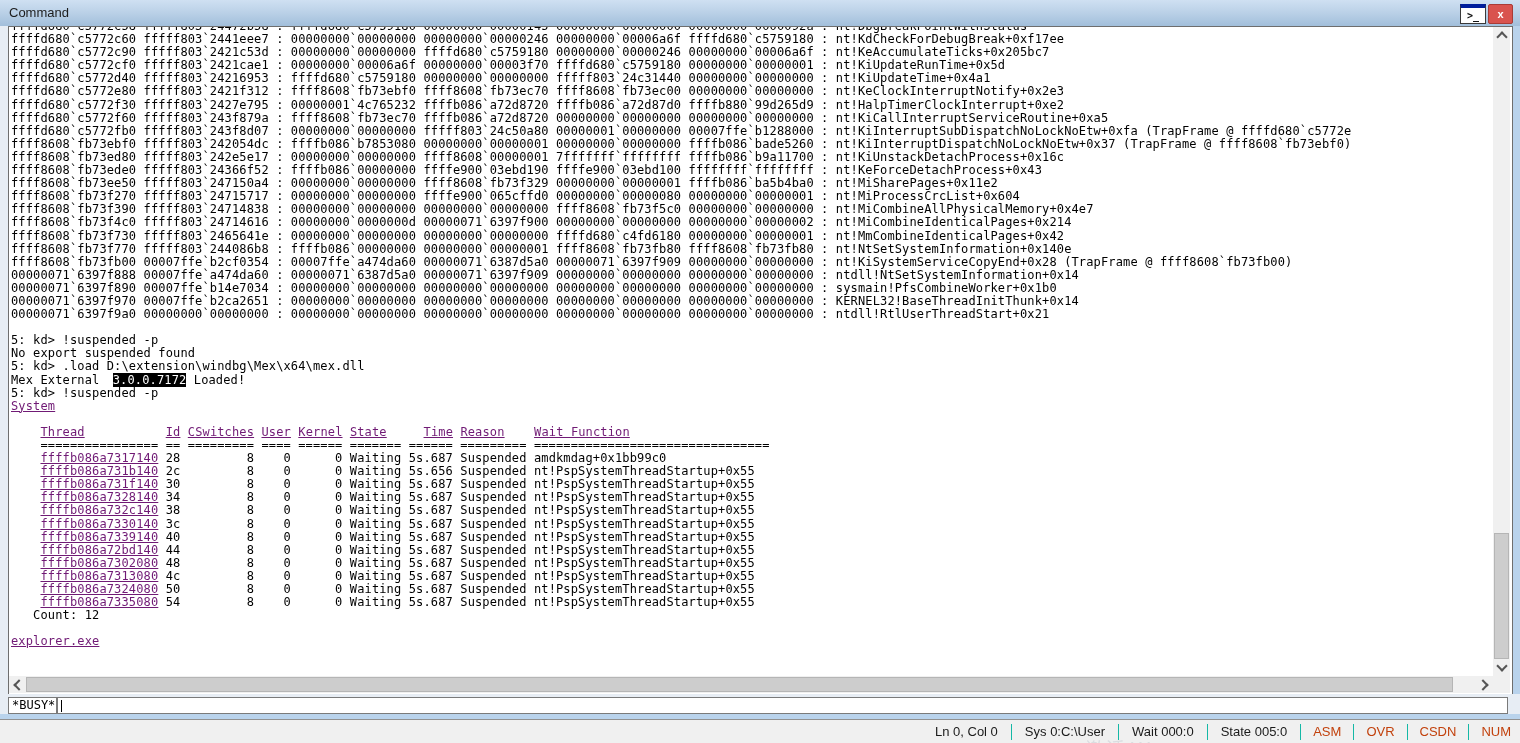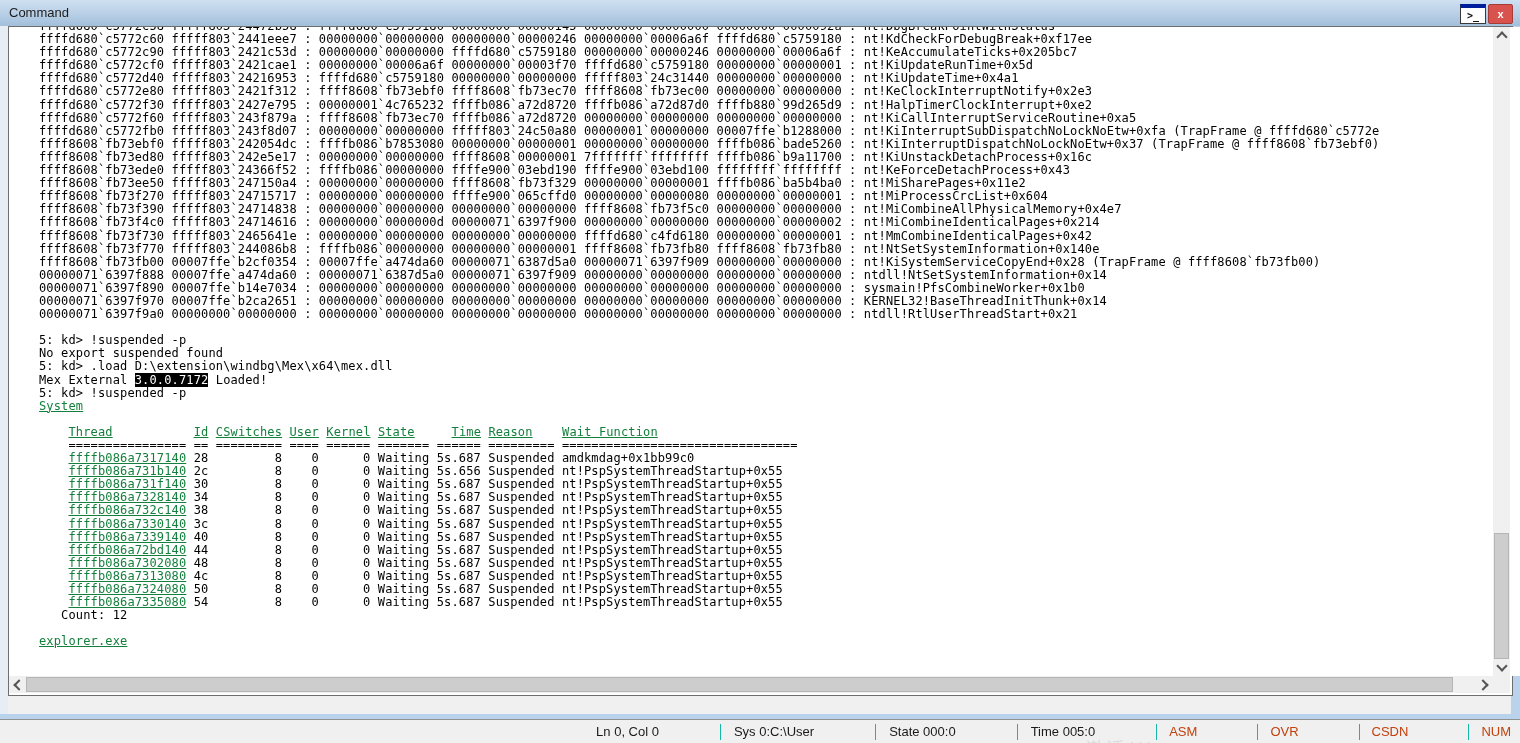--- a/index.html
+++ b/index.html
@@ -13,26 +13,26 @@
     font-family:"DejaVu Sans Mono",monospace;font-size:10px;font-weight:bold;color:#111;
     display:flex;align-items:center;justify-content:center;}
   .close-btn{right:7px;width:25px;background:#d9534e;border:1px solid #a93b36;border-radius:2px;
     color:#fff;font-size:11px;font-weight:bold;display:flex;align-items:center;justify-content:center;}
   
   .frame-left{position:absolute;left:0;top:26px;width:8px;height:688px;background:#e7edf4;}
   .frame-right{position:absolute;left:1511px;top:26px;width:9px;height:688px;background:#b9d3ec;}
   .frame-bottom{position:absolute;left:0;top:714px;width:1520px;height:5px;background:#b9d3ec;}
   .viewbox{position:absolute;left:8px;top:26px;width:1503px;height:668px;border:1px solid #6e6e6e;background:#fff;}
   
-  .content{position:absolute;left:9px;top:27px;width:1484px;height:649px;overflow:hidden;background:#fff;padding-left:28px;}
+  .content{position:absolute;left:9px;top:27px;width:1484px;height:649px;overflow:hidden;background:#fff;}
   #console{position:relative;top:-7px;left:2px;white-space:pre;
     font-family:"DejaVu Sans Mono",monospace;font-size:12px;line-height:13.1px;letter-spacing:.14px;color:#000;}
   .ln{height:13.1px;}
-  .lnk{color:#15803d;text-decoration:underline;cursor:pointer;}
-  .hl{background:#000;color:#fff;}
+  .lnk{color:#701a75;text-decoration:underline;cursor:pointer;}
+  .hl{background:#000;color:#fff;margin-left:6px;}
   
   .vscroll{position:absolute;left:1493px;top:27px;width:17px;height:649px;background:#f0f0f0;}
   .hscroll{position:absolute;left:9px;top:676px;width:1484px;height:17px;background:#f0f0f0;}
   .sbtn{position:absolute;background:#f0f0f0;display:flex;align-items:center;justify-content:center;cursor:pointer;}
   .chev{width:6px;height:6px;border-right:2px solid #555;border-bottom:2px solid #555;display:block;}
   .chev.up{transform:rotate(225deg);margin-top:3px;}
   .chev.down{transform:rotate(45deg);margin-bottom:3px;}
   .chev.left{transform:rotate(135deg);margin-left:3px;}
   .chev.right{transform:rotate(-45deg);margin-right:3px;}
   .vthumb{position:absolute;left:1px;width:15px;top:506px;height:126px;background:#cdcdcd;border:1px solid #b5b5b5;box-sizing:border-box;cursor:pointer;}
@@ -42,21 +42,21 @@
   .prompt-row{position:absolute;left:0;top:694px;width:1520px;height:20px;background:#e7edf4;}
   .busy{position:absolute;left:8px;top:3px;width:49px;height:17px;box-sizing:border-box;background:#fff;
     border:1px solid #7a7a7a;font-family:"DejaVu Sans Mono",monospace;font-size:12px;line-height:15px;padding-left:3px;color:#000;}
   .cmdinput{position:absolute;left:57px;top:3px;width:1451px;height:17px;box-sizing:border-box;background:#fff;border:1px solid #7a7a7a;}
   .cmdinput input{position:absolute;left:2px;top:1px;width:1440px;height:13px;border:none;outline:none;padding:0;
     font-family:"DejaVu Sans Mono",monospace;font-size:12px;background:transparent;}
   .caret{position:absolute;left:3px;top:2px;width:1px;height:12px;background:#000;}
   
   .statusbar{position:absolute;left:0;top:719px;width:1520px;height:24px;background:#f0f0f0;
     border-top:1px solid #919191;box-sizing:border-box;display:flex;justify-content:flex-end;align-items:center;
-    font-size:13px;color:#1a1a1a;gap:48px;}
+    font-size:13px;color:#1a1a1a;}
   .sbc{padding:0 13px;height:16px;line-height:16px;border-left:1px solid #14b8a6;white-space:nowrap;}
   .sbc.dim{color:#c2410c;padding:0 12px;}
   .sbc:last-child{padding-right:9px;}
   
   .wm{position:absolute;right:5px;top:704px;font-size:24px;font-weight:bold;color:#c9ccd1;opacity:.85;
     white-space:nowrap;pointer-events:none;z-index:50;}
   .wm2{position:absolute;right:370px;top:736px;font-size:20px;color:#d8dbdf;opacity:.9;
     white-space:nowrap;pointer-events:none;z-index:50;}
 </style>
 </head>
@@ -98,26 +98,33 @@
     <div class="sbtn" style="left:0;top:0;width:17px;height:17px;">
         <i class="chev left"></i>
       </div>
     <div class="hthumb"></div>
     <div class="sbtn" style="right:0;top:0;width:17px;height:17px;">
         <i class="chev right"></i>
       </div>
   </div>
   <div class="corner"></div>
 
+  <div class="prompt-row">
+    <div class="busy">*BUSY*</div>
+    <div class="cmdinput">
+      <div class="caret"></div>
+      <input type="text" value="" style="">
+    </div>
+  </div>
 
   <div class="statusbar">
     <div class="sbc" style="border-left:none;">Ln 0, Col 0</div>
     <div class="sbc">Sys 0:C:\User</div>
-    <div class="sbc">State 000:0</div>
-    <div class="sbc">Time 005:0</div>
+    <div class="sbc">Wait 000:0</div>
+    <div class="sbc">State 005:0</div>
     <div class="sbc dim">ASM</div>
     <div class="sbc dim">OVR</div>
     <div class="sbc dim">CSDN</div>
     <div class="sbc dim">NUM</div>
   </div>
 
   <div class="wm2">激活 W</div>
 </div>
 
 </body></html>

